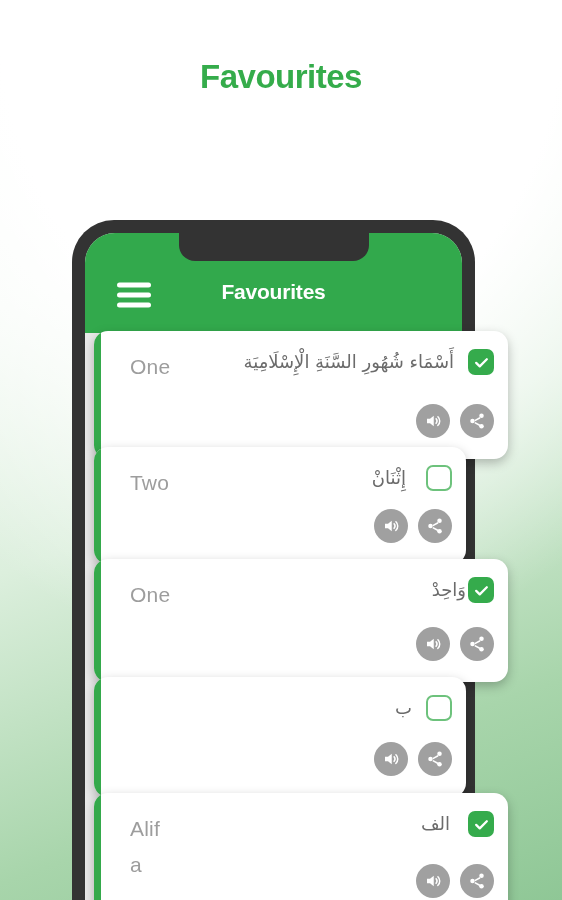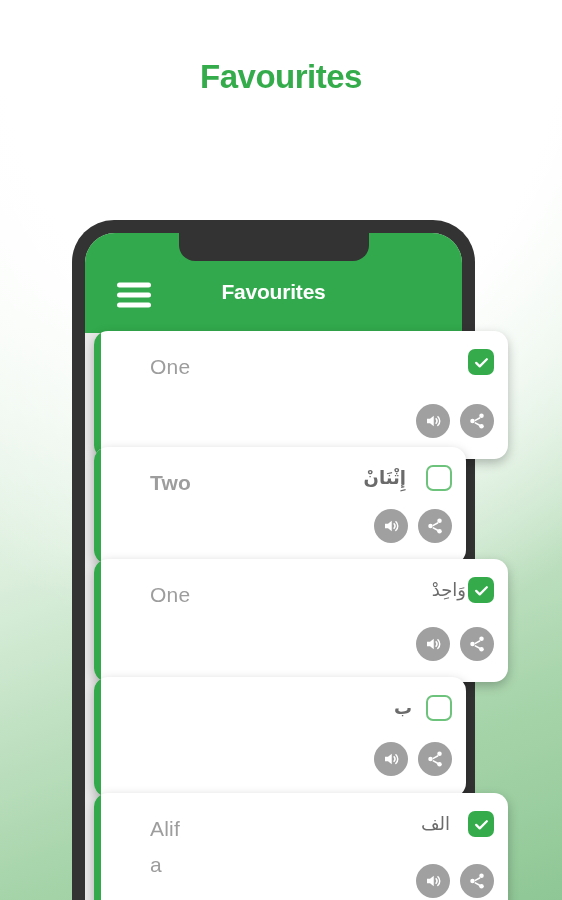--- a/index.html
+++ b/index.html
@@ -142,32 +142,31 @@
     bottom: 0;
     z-index: 30;
   }
 
   .card {
     position: absolute;
     background: #ffffff;
     border-radius: 14px;
     box-shadow: 0 4px 11px rgba(0,0,0,0.26);
     overflow: hidden;
-    padding-left: 20px;
   }
   .card::before {
     content: "";
     position: absolute;
     left: 0; top: 0; bottom: 0;
     width: 7px;
     background: #34a94b;
   }
   
   .card.wide  { left: 9px;  width: 414px; }
-  .card.narrow{ left: 9px;  width: 372px; font-weight: bold; }
+  .card.narrow{ left: 9px;  width: 372px; }
 
   .card-body {
     position: relative;
     height: 100%;
     padding: 0 12px 0 26px;
   }
 
   .en-block {
     position: absolute;
     left: 36px;
@@ -252,20 +251,21 @@
 
     <div class="notch"></div>
 
 
     <div class="list">
         <div class="card wide" style="top: -6px; height: 128px;">
           <div class="card-body">
             <div class="en-block">
               <div class="en-primary">One</div>
             </div>
+            <div class="ar-text" style="right:54px">أَسْمَاء شُهُورِ السَّنَةِ الْإِسْلَامِيَة</div>
             <div class="chk on" style="right:14px">
               <svg width="17" height="17" viewBox="0 0 24 24" fill="none" stroke="#ffffff" stroke-width="3.2" stroke-linecap="round" stroke-linejoin="round">
                 <path d="M4.5 12.5l5 5 10-10"></path>
               </svg>
             </div>
             <div class="actions" style="right:14px; top:73px">
               <div class="abtn">
                 <svg width="18" height="18" viewBox="0 0 24 24" fill="#ffffff">
                   <path d="M4 9v6h4l5 4V5L8 9H4z"></path>
                   <path d="M15.5 8.3a1 1 0 0 1 1.4.1 5.5 5.5 0 0 1 0 7.2 1 1 0 1 1-1.5-1.3 3.5 3.5 0 0 0 0-4.6 1 1 0 0 1 .1-1.4z"></path>

